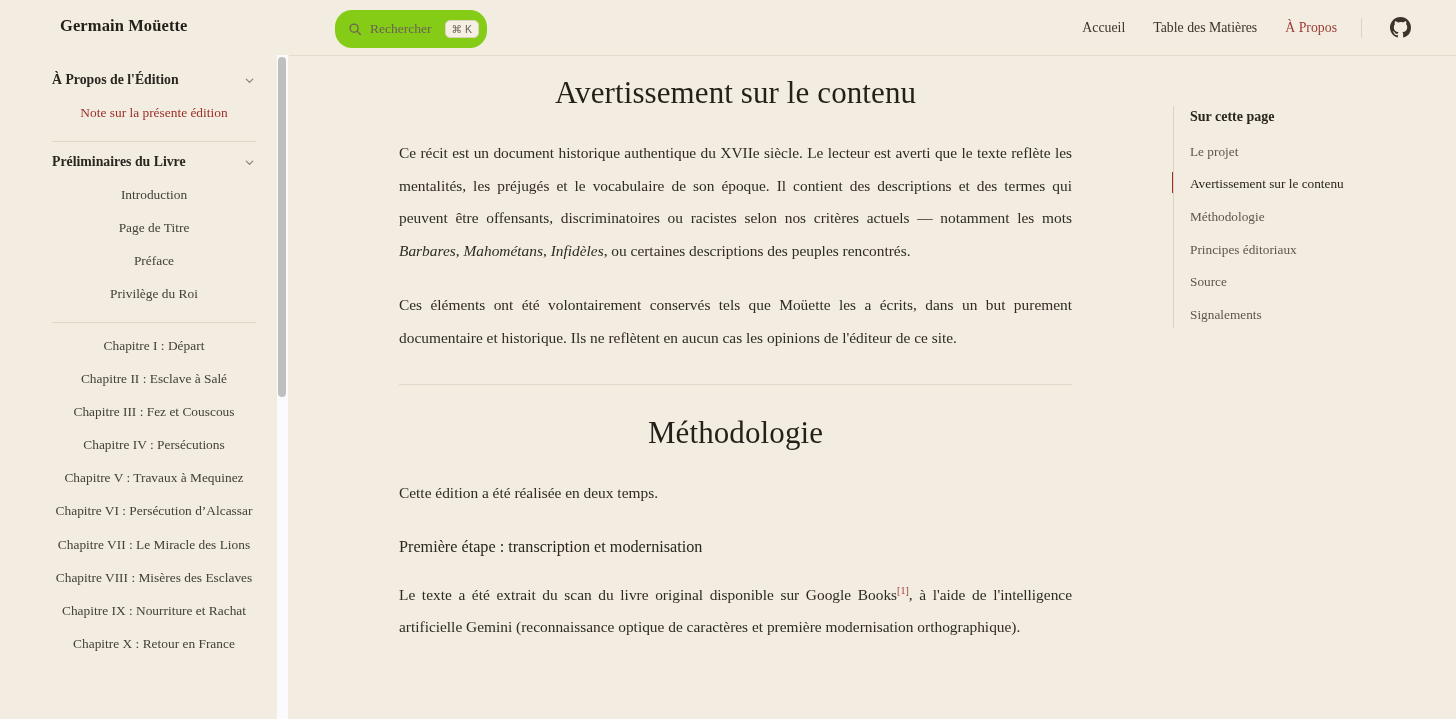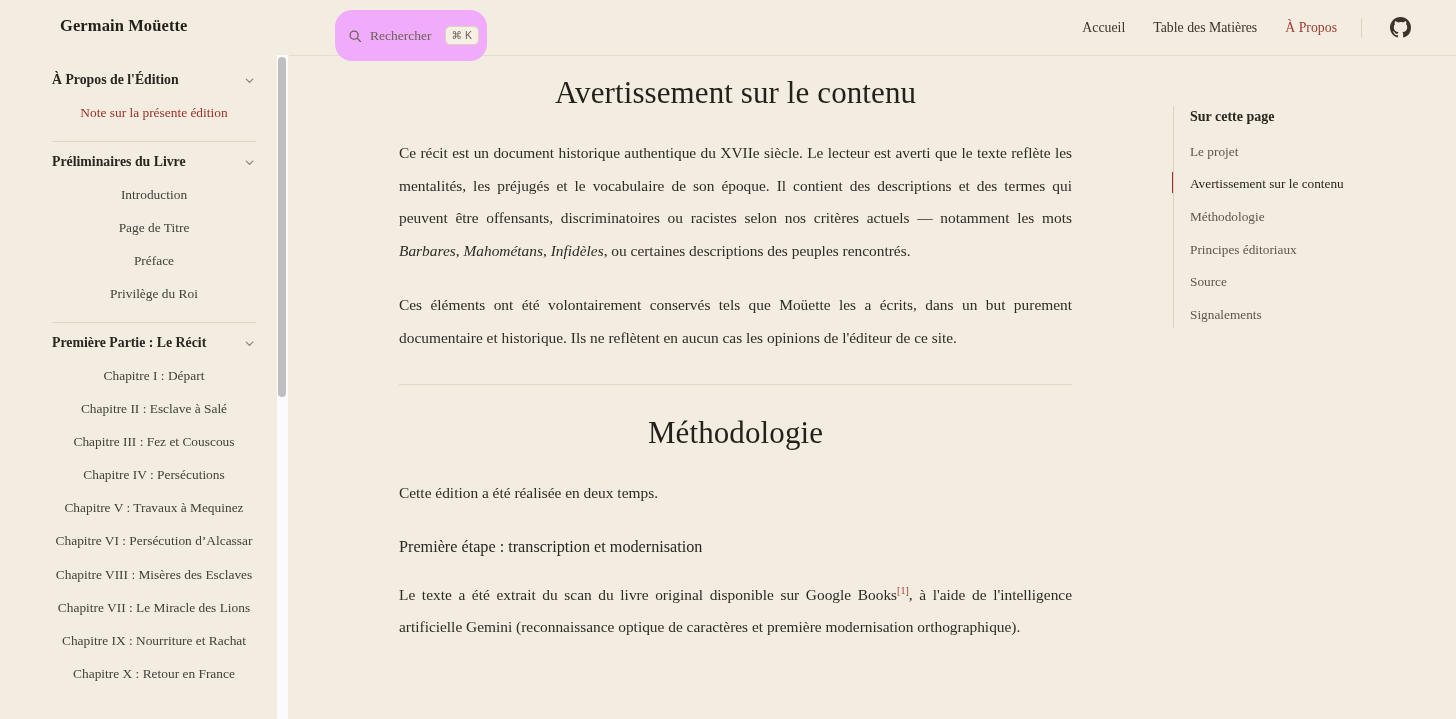--- a/index.html
+++ b/index.html
@@ -23,22 +23,22 @@
   }
   .brand {
     position: absolute; left: 52px; top: 16px;
     font-size: 16.5px; font-weight: 700;
     letter-spacing: .1px;
     color: #241f19;
     white-space: nowrap;
   }
   .search-box {
     position: absolute; left: 327px; top: 10px;
-    width: 152px; height: 51px;
-    background: #f0abfc;
+    width: 152px; height: 38px;
+    background: #84cc16;
     border-radius: 17px;
     display: flex; align-items: center;
     padding: 0 8px 0 13px;
     cursor: text;
     justify-content: center;
   }
   .search-icon { width: 14px; height: 14px; flex: 0 0 auto; display:block; }
   .search-placeholder {
     flex: 1 1 auto;
     margin-left: 8px;
@@ -298,52 +298,44 @@
           </li>
         <li>
             <a href="#">Privilège du Roi</a>
           </li>
       </ul>
     </div>
 
     <div class="nav-divider"></div>
 
     <div class="nav-section">
-      <div class="nav-section-header">
-        <span class="nav-section-title">Première Partie : Le Récit</span>
-        <span>
-          <svg class="chev" viewBox="0 0 16 16" fill="none" stroke="#4a443c" stroke-width="1.6" stroke-linecap="round" stroke-linejoin="round">
-              <polyline points="4,6.3 8,10.3 12,6.3"></polyline>
-            </svg>
-        </span>
-      </div>
       <ul class="nav-list">
         <li>
             <a href="#">Chapitre I : Départ</a>
           </li>
         <li>
             <a href="#">Chapitre II : Esclave à Salé</a>
           </li>
         <li>
             <a href="#">Chapitre III : Fez et Couscous</a>
           </li>
         <li>
             <a href="#">Chapitre IV : Persécutions</a>
           </li>
         <li>
             <a href="#">Chapitre V : Travaux à Mequinez</a>
           </li>
         <li>
             <a href="#">Chapitre VI : Persécution d’Alcassar</a>
           </li>
         <li>
+            <a href="#">Chapitre VII : Le Miracle des Lions</a>
+          </li>
+        <li>
             <a href="#">Chapitre VIII : Misères des Esclaves</a>
-          </li>
-        <li>
-            <a href="#">Chapitre VII : Le Miracle des Lions</a>
           </li>
         <li>
             <a href="#">Chapitre IX : Nourriture et Rachat</a>
           </li>
         <li>
             <a href="#">Chapitre X : Retour en France</a>
           </li>
       </ul>
     </div>
 

